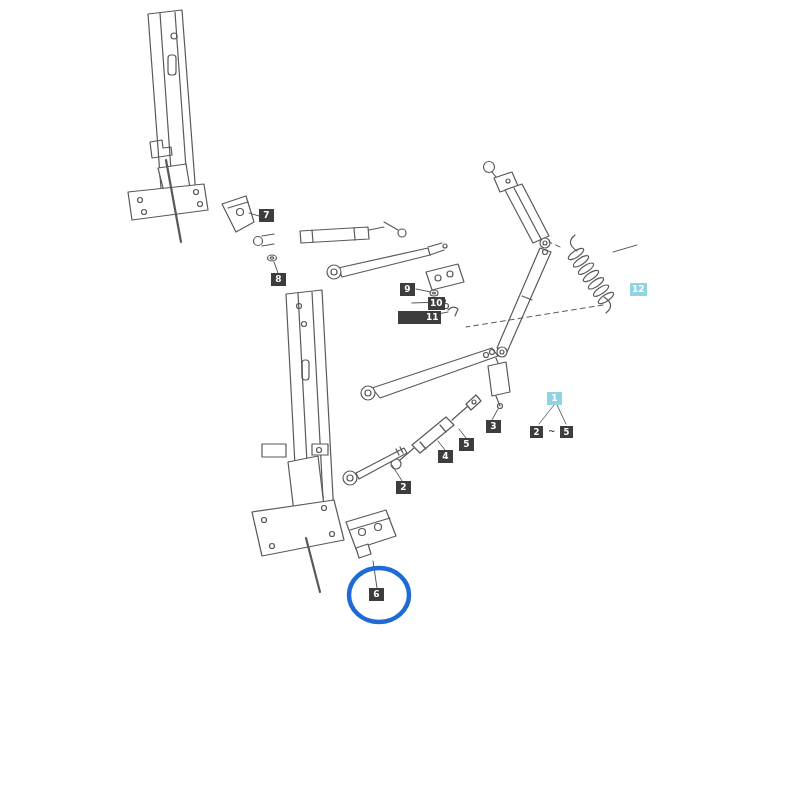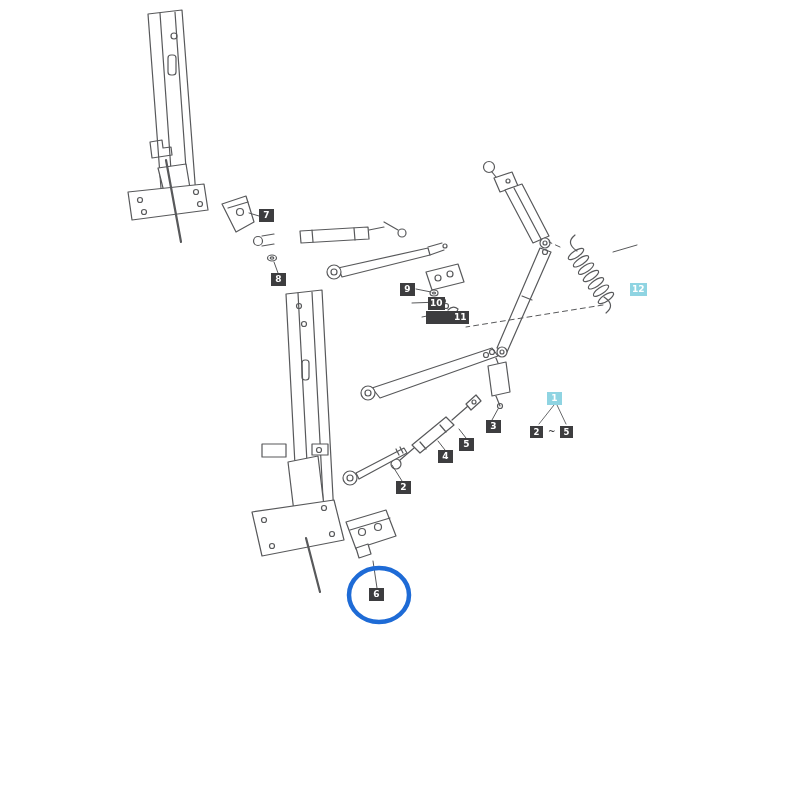--- a/index.html
+++ b/index.html
@@ -191,21 +191,21 @@
       <line class="thin" x1="557" y1="405" x2="566" y2="424"></line>
     </g>
 
     <ellipse class="callout" cx="379" cy="595" rx="30" ry="27"></ellipse>
   </svg>
 
   <span class="badge" style="left:259px;top:209px;">7</span>
   <span class="badge" style="left:271px;top:273px;">8</span>
   <span class="badge" style="left:400px;top:283px;">9</span>
   <span class="badge" style="left:396px;top:297px;margin-left:32px;">10</span>
-  <span class="badge" style="left:426px;top:311px;padding-left:28px;">11</span>
+  <span class="badge" style="left:398px;top:311px;padding-left:28px;">11</span>
   <span class="badge cyan" style="left:630px;top:238px;margin-top:45px;">12</span>
   <span class="badge" style="left:396px;top:481px;">2</span>
   <span class="badge" style="left:438px;top:450px;">4</span>
   <span class="badge" style="left:459px;top:438px;">5</span>
   <span class="badge" style="left:486px;top:420px;">3</span>
   <span class="badge cyan" style="left:547px;top:392px;">1</span>
   <span class="badge small" style="left:530px;top:426px;">2</span>
   <span class="tilde" style="left:548px;top:426px;">~</span>
   <span class="badge small" style="left:560px;top:426px;">5</span>
   <span class="badge" style="left:369px;top:588px;">6</span>

